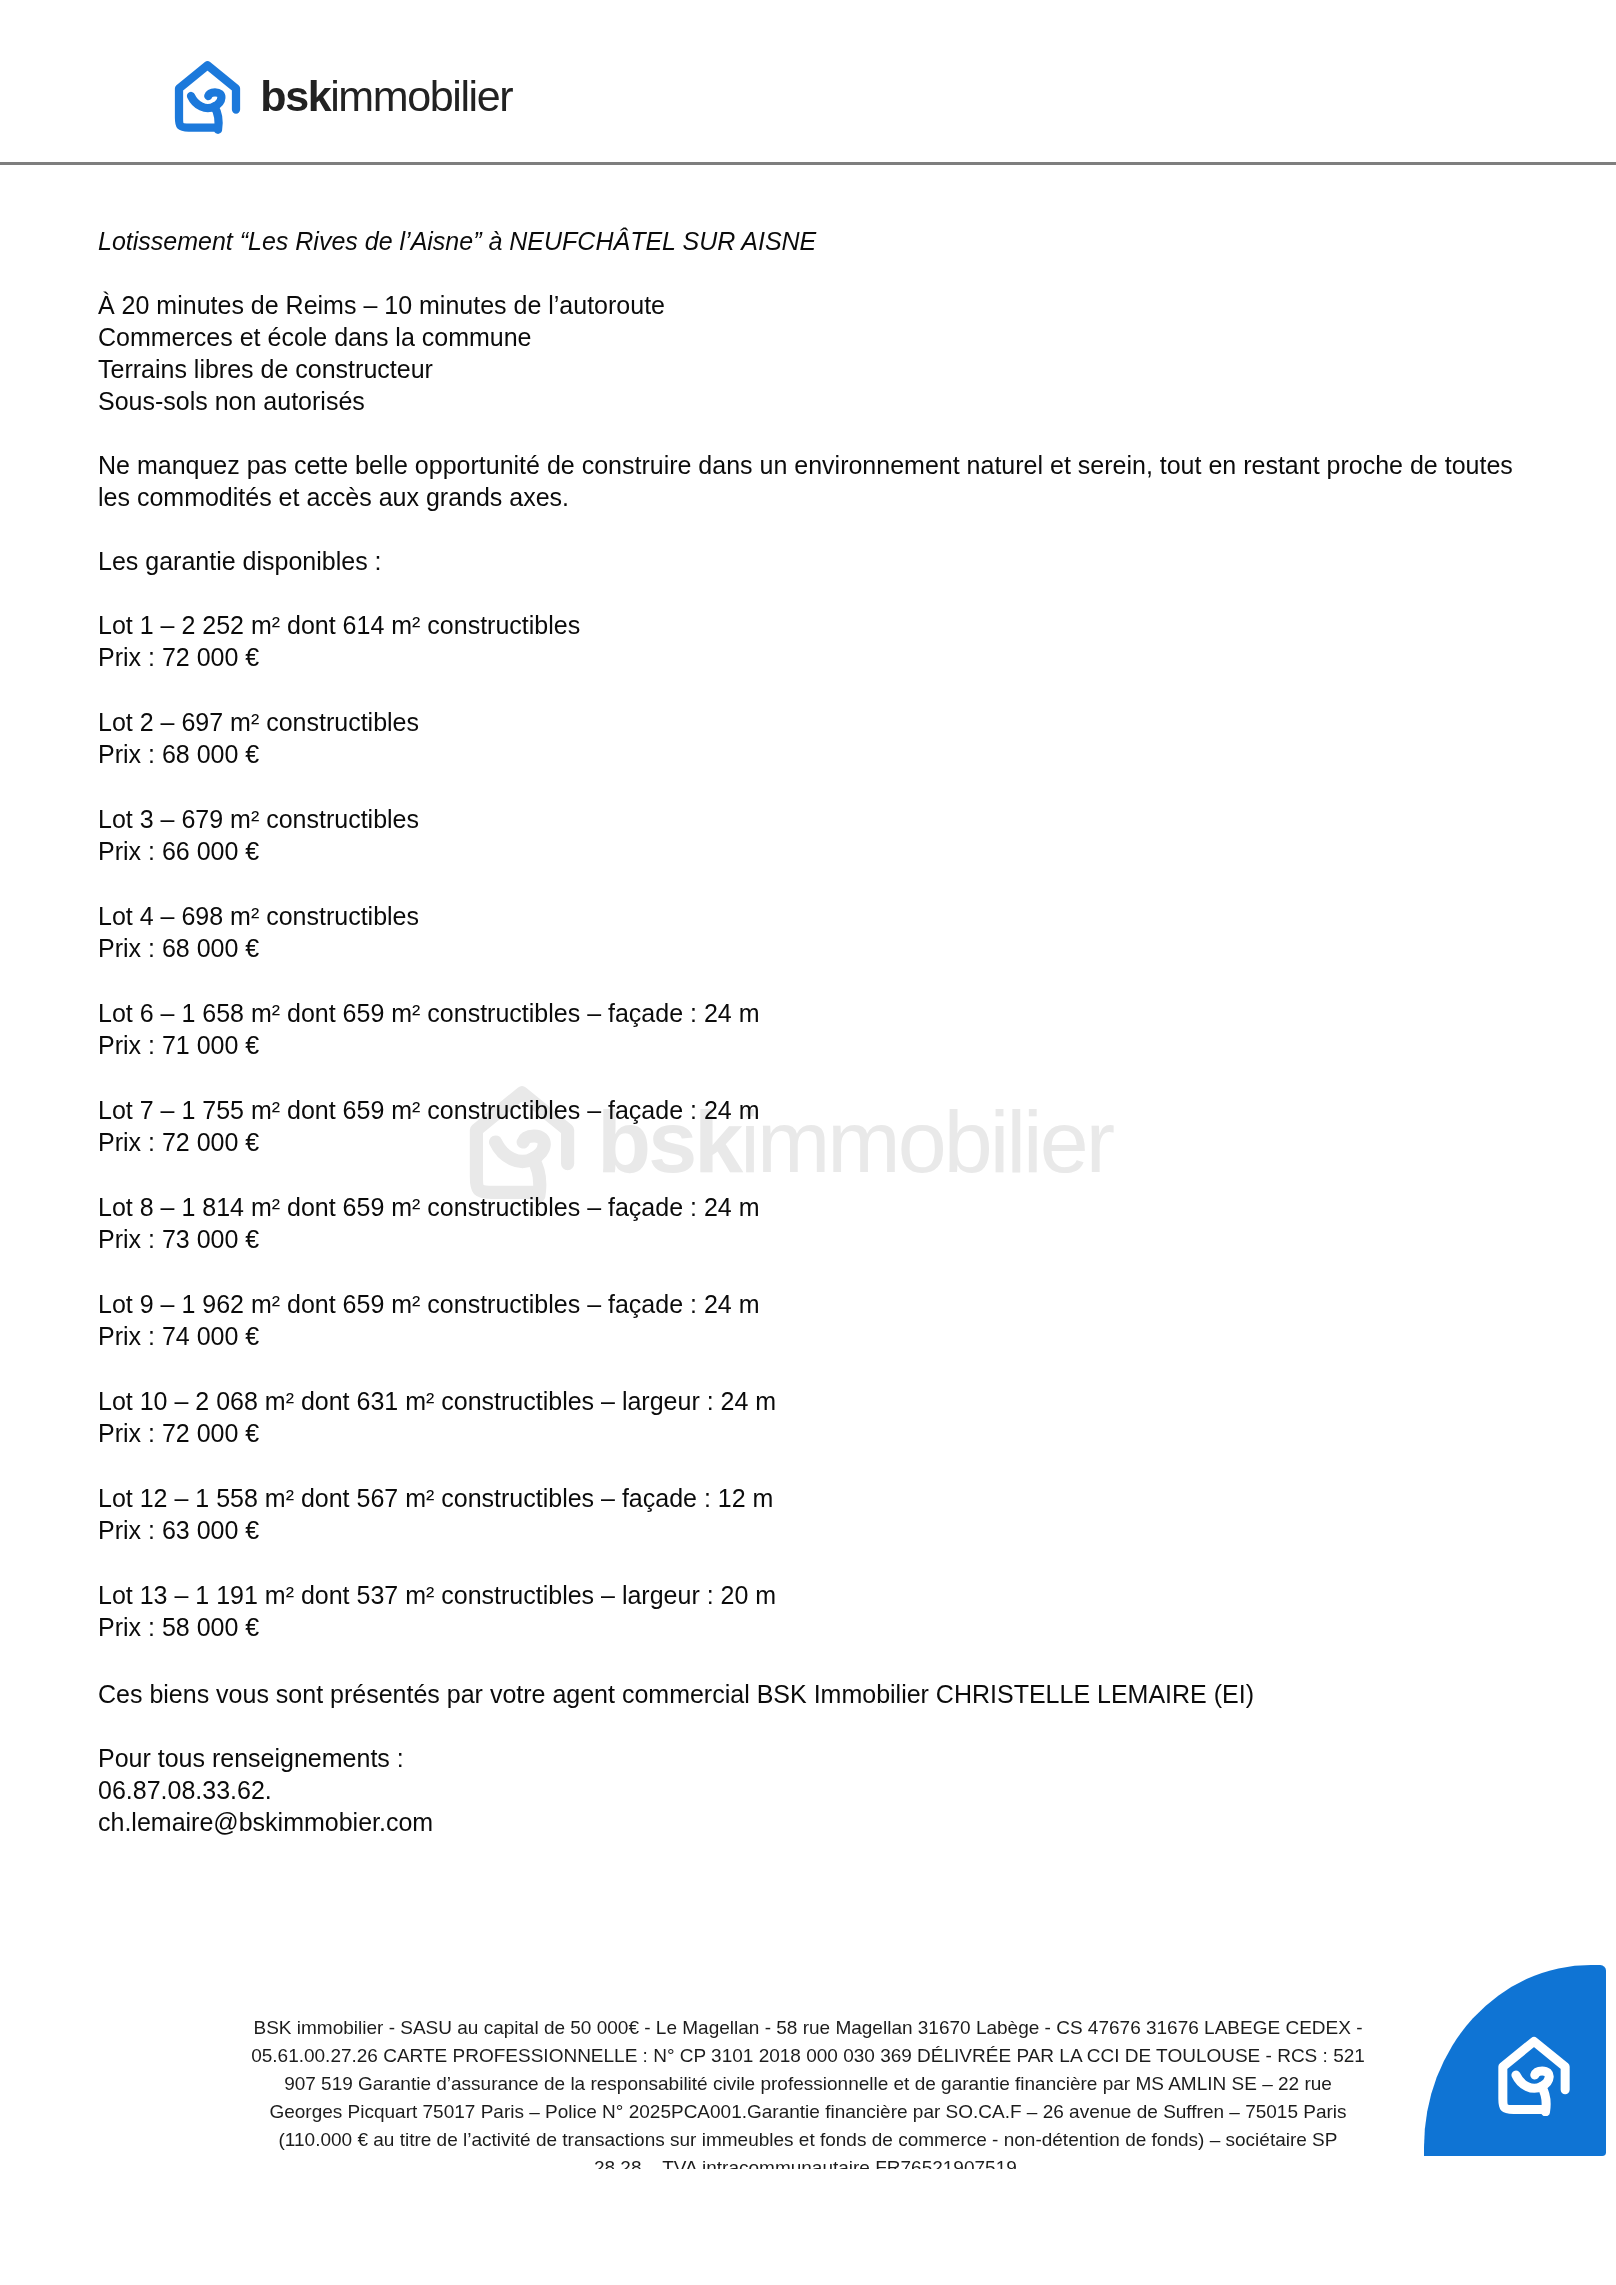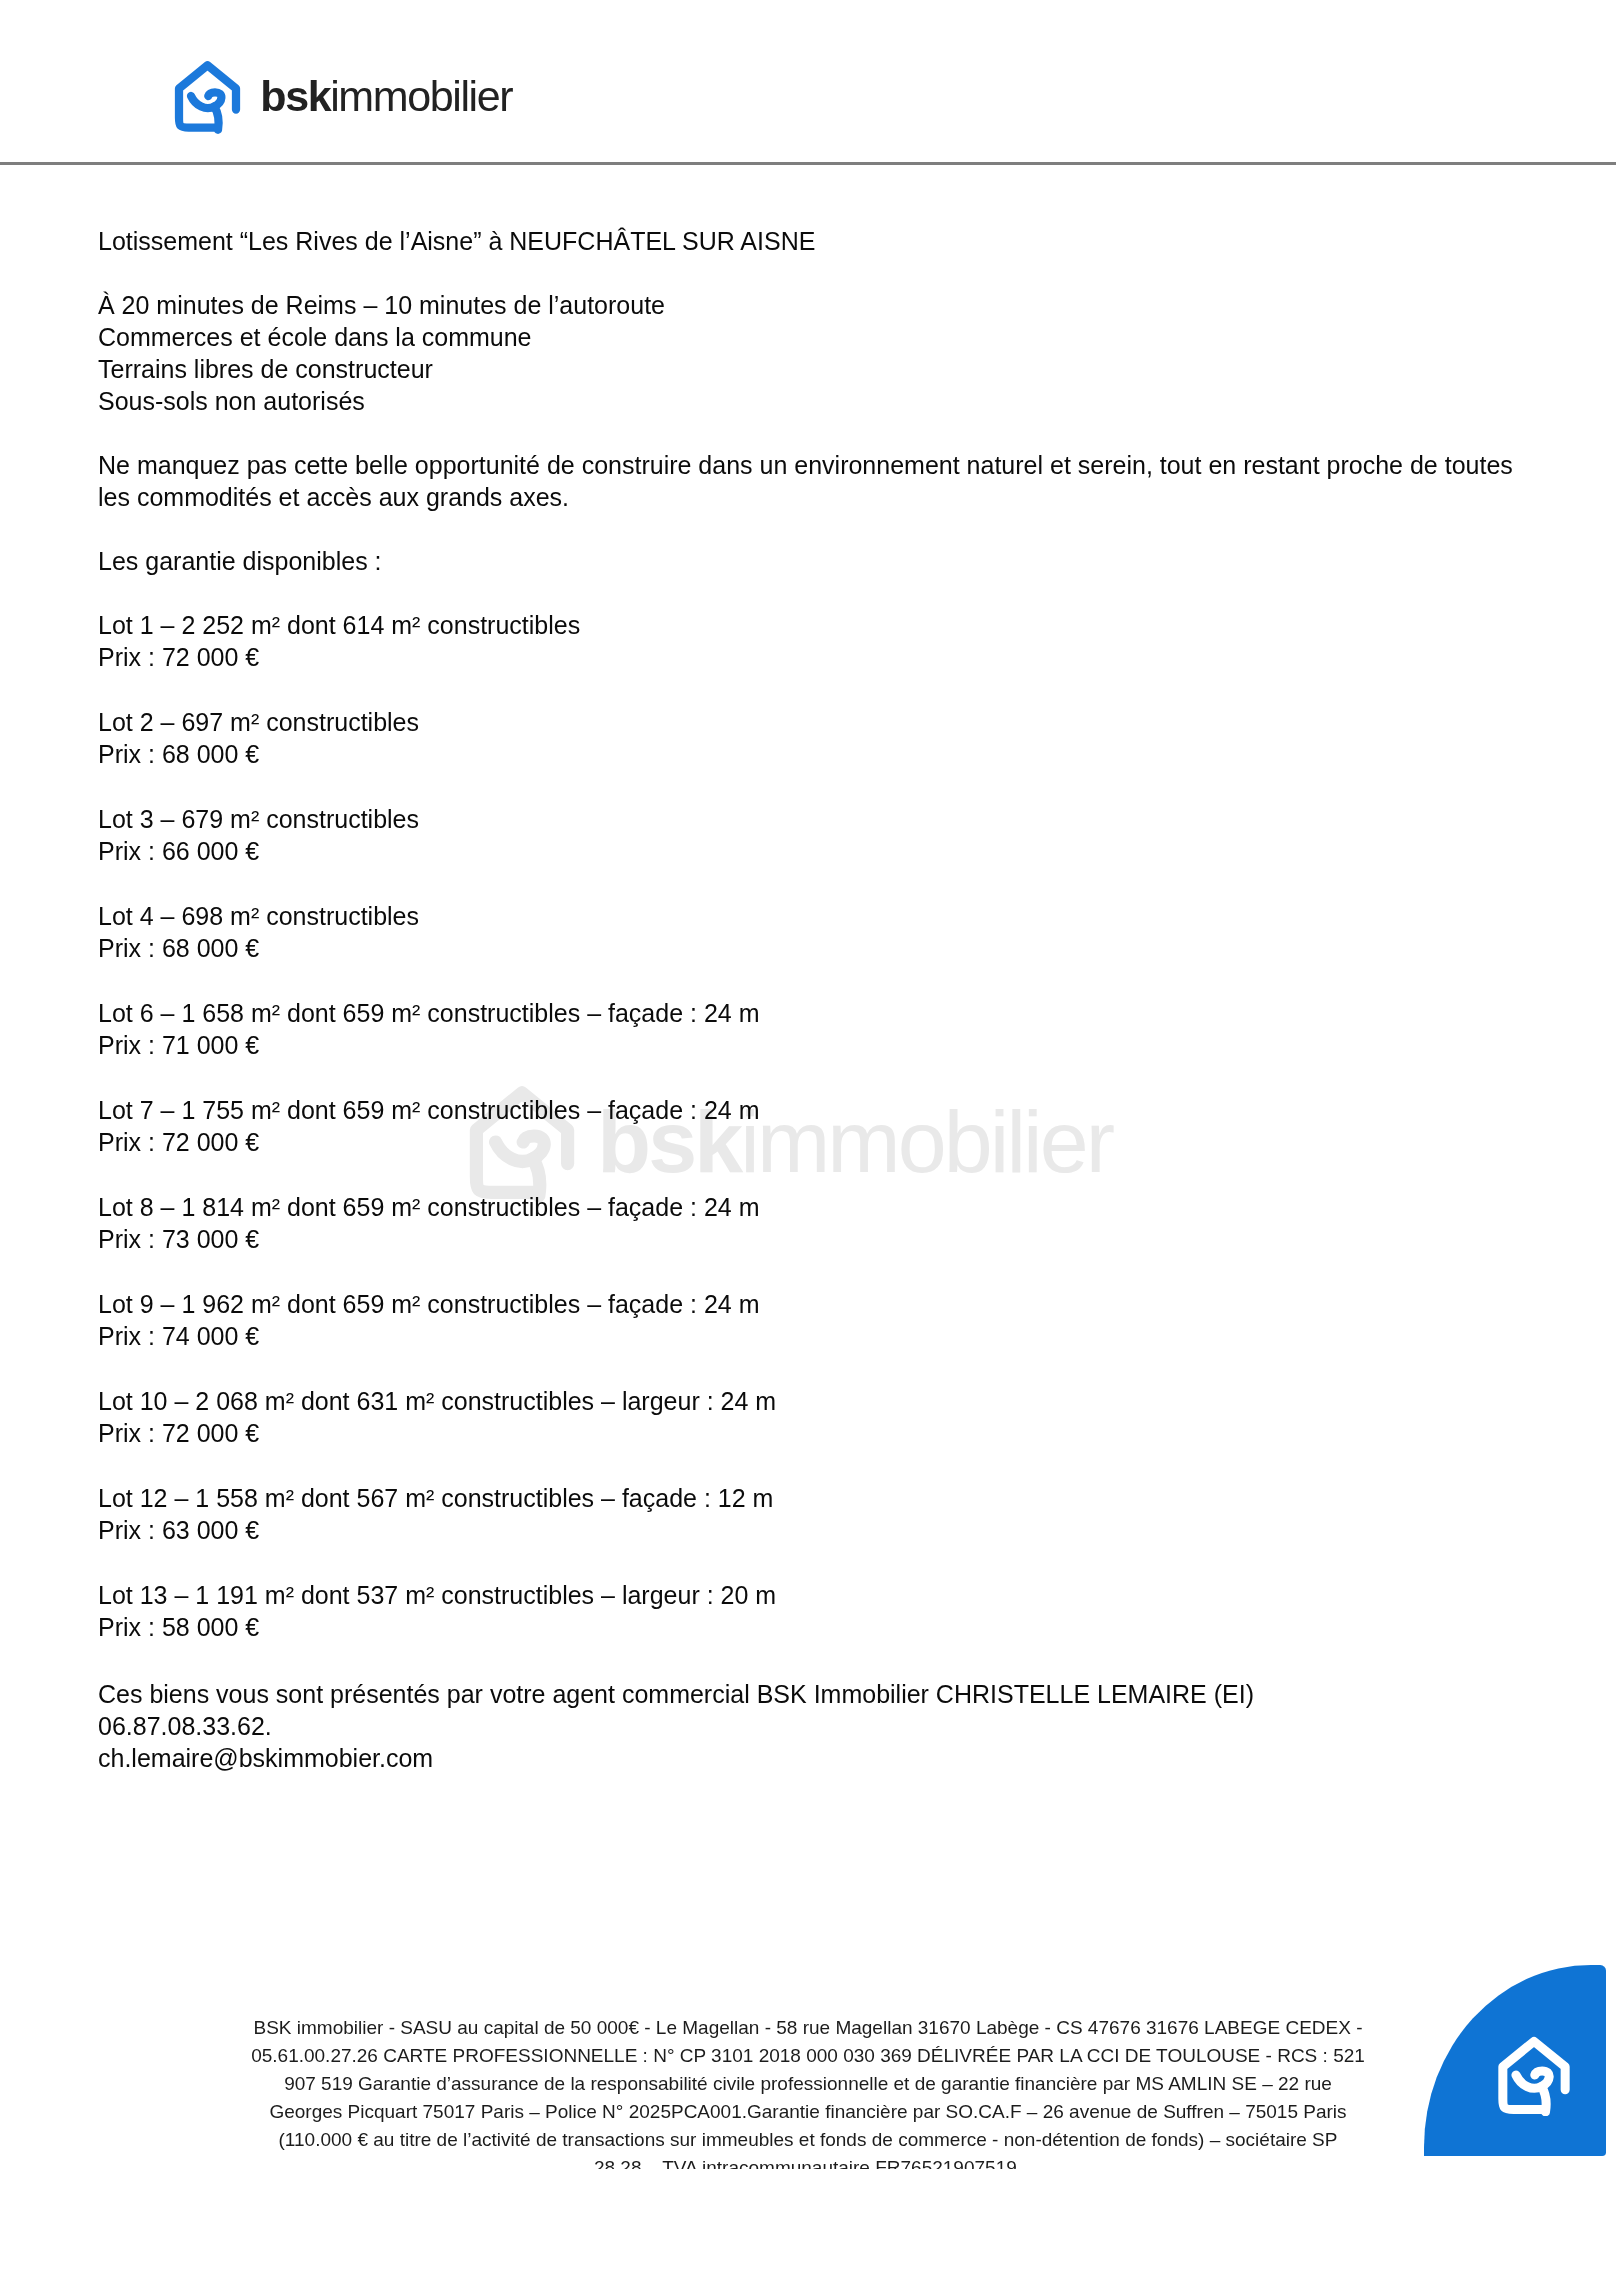--- a/index.html
+++ b/index.html
@@ -44,21 +44,21 @@
   .watermark .wm-text{
     font-size:88px;letter-spacing:-2.9px;line-height:1;white-space:nowrap;
   }
   .watermark .wm-text b{font-weight:700;}
   
   .content{
     position:absolute;left:98px;top:225px;width:1415px;z-index:1;
     font-size:25px;line-height:32px;
   }
   .content .line{white-space:nowrap;}
-  .title{margin:0 0 32px 0;font-weight:400;}
+  .title{margin:0 0 32px 0;font-weight:400;font-style:italic;}
   .intro{margin:0 0 32px 0;}
   .pitch{margin:0 0 32px 0;max-width:1415px;}
   .lots-heading{margin:0 0 32px 0;}
   .lot{margin:0 0 33px 0;}
   .agent-note{margin:35px 0 0 0;}
   .contact-heading{margin:32px 0 0 0;}
   
   .footer{
     position:absolute;left:50%;top:2014px;transform:translateX(-50%);
     width:1204px;text-align:center;
@@ -174,20 +174,21 @@
         </div>
 
         <div class="lot">
           <div class="line">Lot 13 – 1 191 m² dont 537 m² constructibles – largeur : 20 m</div>
           <div class="line">Prix : 58 000 €</div>
         </div>
       </div>
 
     <p class="agent-note line">Ces biens vous sont présentés par votre agent commercial BSK Immobilier CHRISTELLE LEMAIRE (EI)</p>
 
+    <p class="contact-heading line">Pour tous renseignements :</p>
     <div class="line">06.87.08.33.62.</div>
     <div class="line">ch.lemaire@bskimmobier.com</div>
   </div>
 
   <div class="footer">
 
   <div class="f-line">BSK immobilier - SASU au capital de 50 000€ - Le Magellan - 58 rue Magellan 31670 Labège - CS 47676 31676 LABEGE CEDEX -</div>
       <div class="f-line">05.61.00.27.26 CARTE PROFESSIONNELLE : N° CP 3101 2018 000 030 369 DÉLIVRÉE PAR LA CCI DE TOULOUSE - RCS : 521</div>
       <div class="f-line">907 519 Garantie d’assurance de la responsabilité civile professionnelle et de garantie financière par MS AMLIN SE – 22 rue</div>
       <div class="f-line">Georges Picquart 75017 Paris – Police N° 2025PCA001.Garantie financière par SO.CA.F – 26 avenue de Suffren – 75015 Paris</div>

